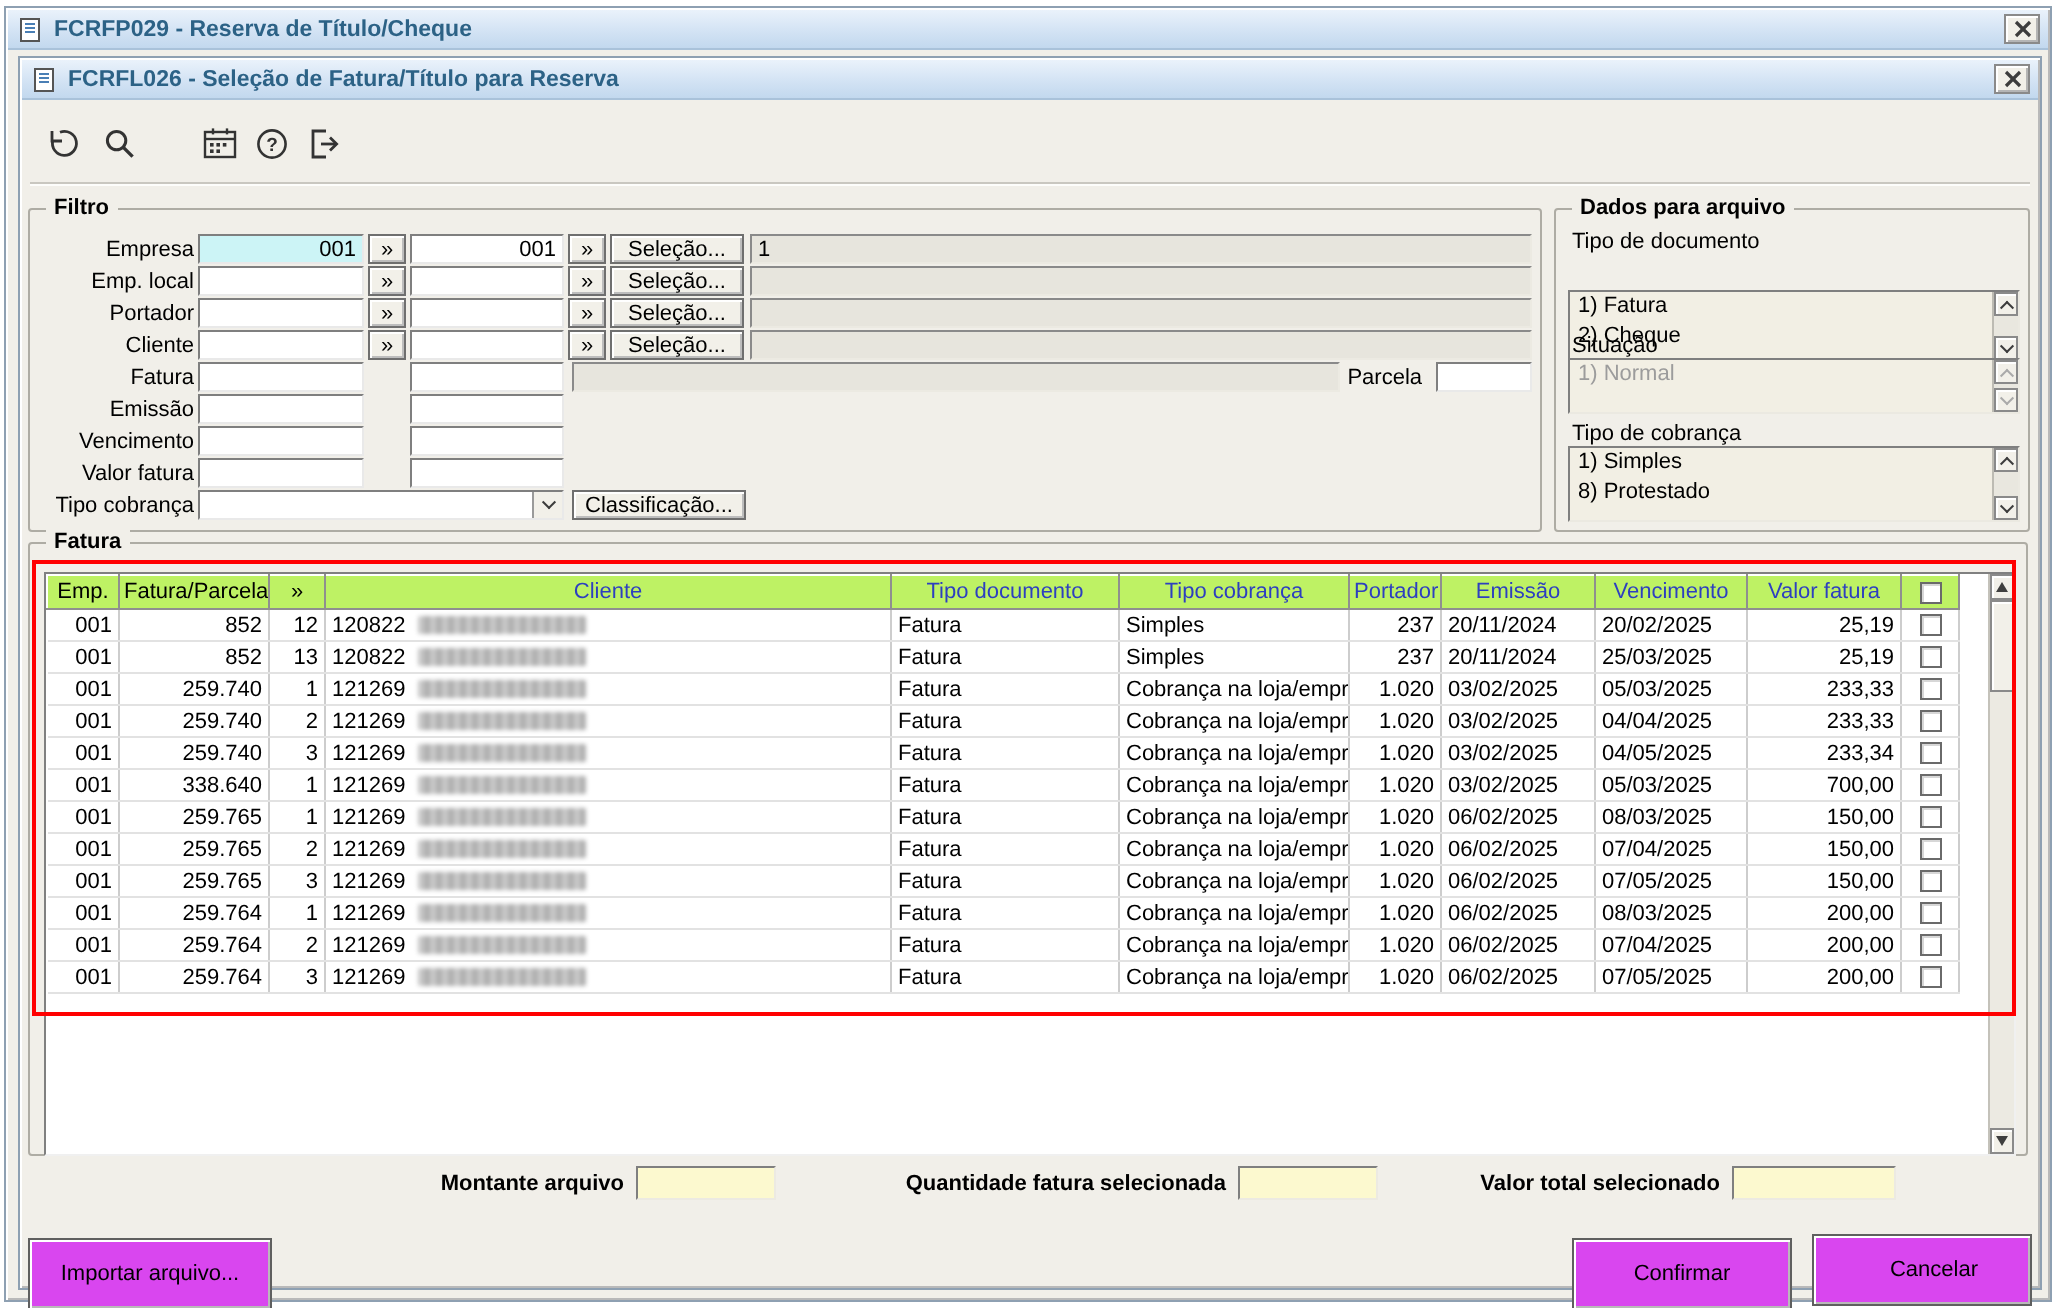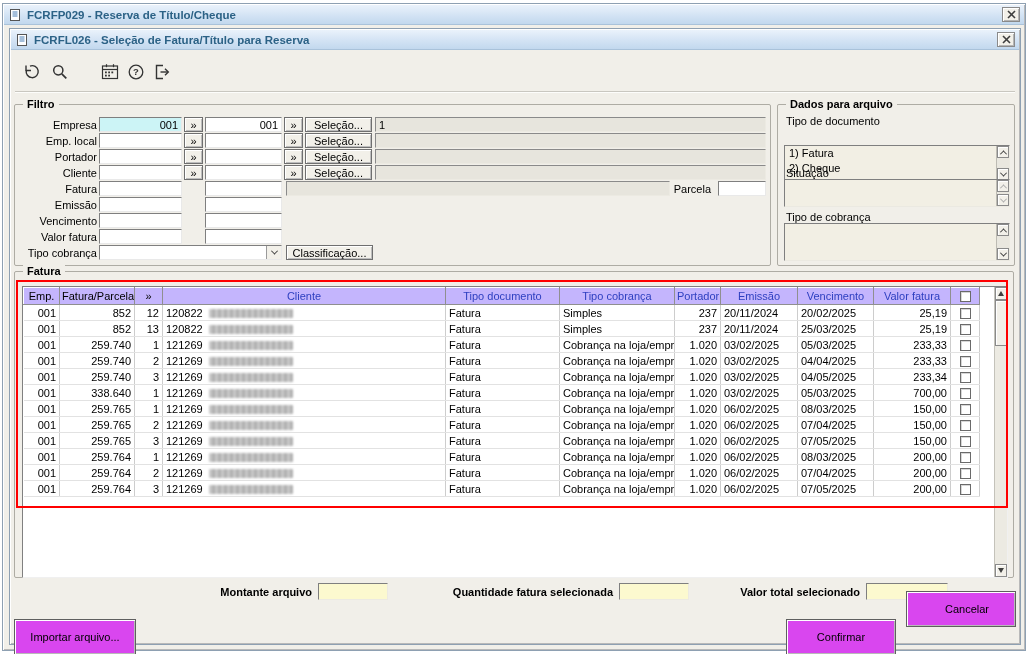--- a/index.html
+++ b/index.html
@@ -68,21 +68,21 @@
   .chev { display:inline-block; width:5px; height:5px; border-right:1.4px solid #3c3c3c; border-bottom:1.4px solid #3c3c3c; }
   .chev-down { transform:rotate(45deg) translate(-1px,-1px); }
   .chev-up { transform:rotate(-135deg) translate(-1px,-1px); }
   .disabled .lb-item { color:#9c9c9c; }
   .disabled .chev { border-color:#aaa; }
 
   
   .browse { position:absolute; left:7px; top:14px; width:986px; height:292px; background:#fff;
             border:1px solid; border-color:#808080 #f0f0f0 #f0f0f0 #808080; overflow:hidden; }
   table.grid { border-collapse:collapse; table-layout:fixed; width:956px; }
-  table.grid th { height:17px; font-weight:normal; background:#c4b5fd; border:1px solid;
+  table.grid th { height:17px; font-weight:normal; background:#bef264; border:1px solid;
                   border-color:#ffffff #8f8f8f #8f8f8f #ffffff; padding:0 2px; overflow:hidden; white-space:nowrap; }
   table.grid th.lnk { color:var(--link-blue,#2d3fc0); }
   table.grid td { height:16px; border-right:1px solid #cdcdcd; border-bottom:1px solid #e2e2e2;
                   padding:0 3px; overflow:hidden; white-space:nowrap; }
   .c-emp,.c-fat,.c-par,.c-port,.c-val { text-align:right; }
   .c-emp { padding-right:6px; } .c-par { padding-right:8px; }
   .c-cli { padding-left:4px; }
   .redact { display:inline-block; width:84px; height:9px; margin-left:6px; vertical-align:middle; border-radius:1px;
             background:repeating-linear-gradient(90deg,#c8c8c8 0 3px,#b0b0b0 3px 6px); filter:blur(1px); }
   .cb { display:inline-block; width:11px; height:11px; background:#fff; border:1px solid #6a6a6a;
@@ -287,34 +287,41 @@
         <div class="lb-btn lb-down">
                     <i class="chev chev-down"></i>
                   </div>
       </div>
     </div>
   </div>
 
   <div class="disabled">
     <div class="dr-label" style="top: 62px;">Situação</div>
     <div class="listbox" style="top: 74px; height: 28px;">
+      <div class="lb-items">
+                  <div class="lb-item">1) Normal</div>
+                </div>
       <div class="lb-scroll">
         <div class="lb-btn lb-up">
                     <i class="chev chev-up"></i>
                   </div>
         <div class="lb-btn lb-down">
                     <i class="chev chev-down"></i>
                   </div>
       </div>
     </div>
   </div>
 
   <div>
     <div class="dr-label" style="top: 106px;">Tipo de cobrança</div>
     <div class="listbox" style="top: 118px; height: 38px;">
+      <div class="lb-items">
+                  <div class="lb-item">1) Simples</div>
+                  <div class="lb-item">8) Protestado</div>
+                </div>
       <div class="lb-scroll">
         <div class="lb-btn lb-up">
                     <i class="chev chev-up"></i>
                   </div>
         <div class="lb-btn lb-down">
                     <i class="chev chev-down"></i>
                   </div>
       </div>
     </div>
   </div>
@@ -527,16 +534,16 @@
 
       <span class="tot-label" style="left:150px; width:152px;">Montante arquivo</span>
       <input class="tot-input" style="left: 308px; width: 70px;" value="">
       <span class="tot-label" style="left:420px; width:183px;">Quantidade fatura selecionada</span>
       <input class="tot-input" style="left: 609px; width: 70px;" value="">
       <span class="tot-label" style="left:700px; width:150px;">Valor total selecionado</span>
       <input class="tot-input" style="left: 856px; width: 82px;" value="">
 
       <button class="push-btn" style="left:4px; top:590px; width:122px;">Importar arquivo...</button>
       <button class="push-btn" style="left:776px; top:590px; width:110px;">Confirmar</button>
-      <button class="push-btn" style="left:896px; top:562px; width:110px;padding-left:12px;">Cancelar</button>
+      <button class="push-btn" style="left:896px; top:588px; width:110px;padding-left:12px;">Cancelar</button>
     </div>
   </div>
 </div>
 
 </body></html>

